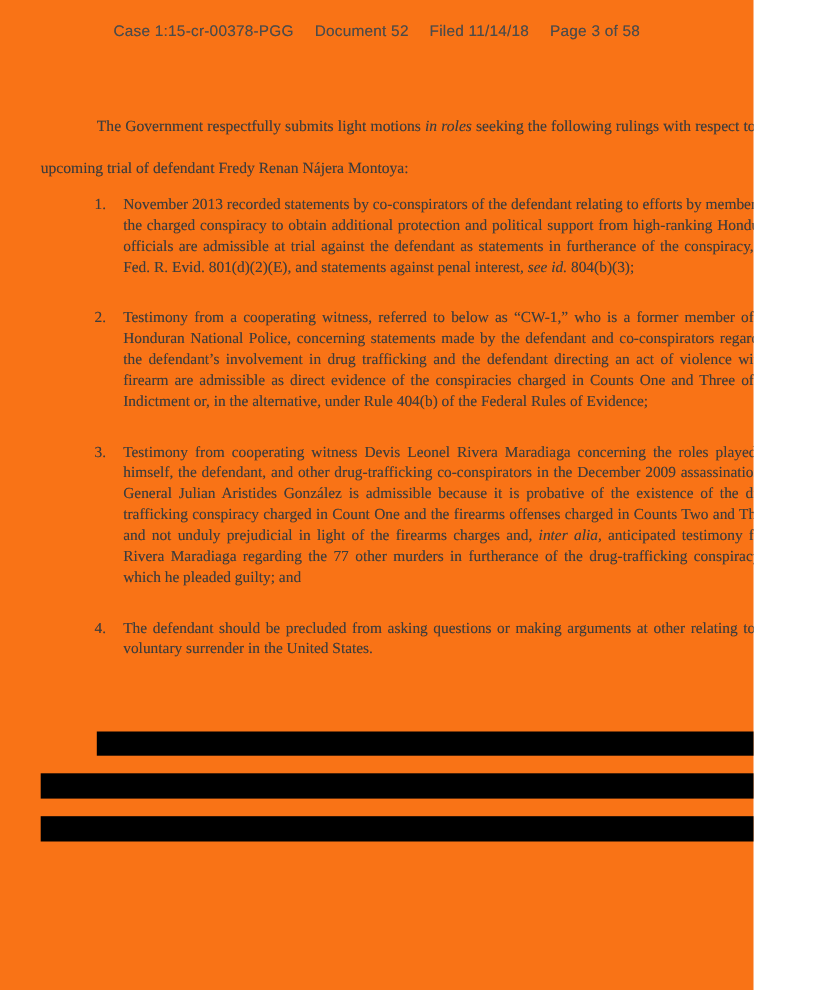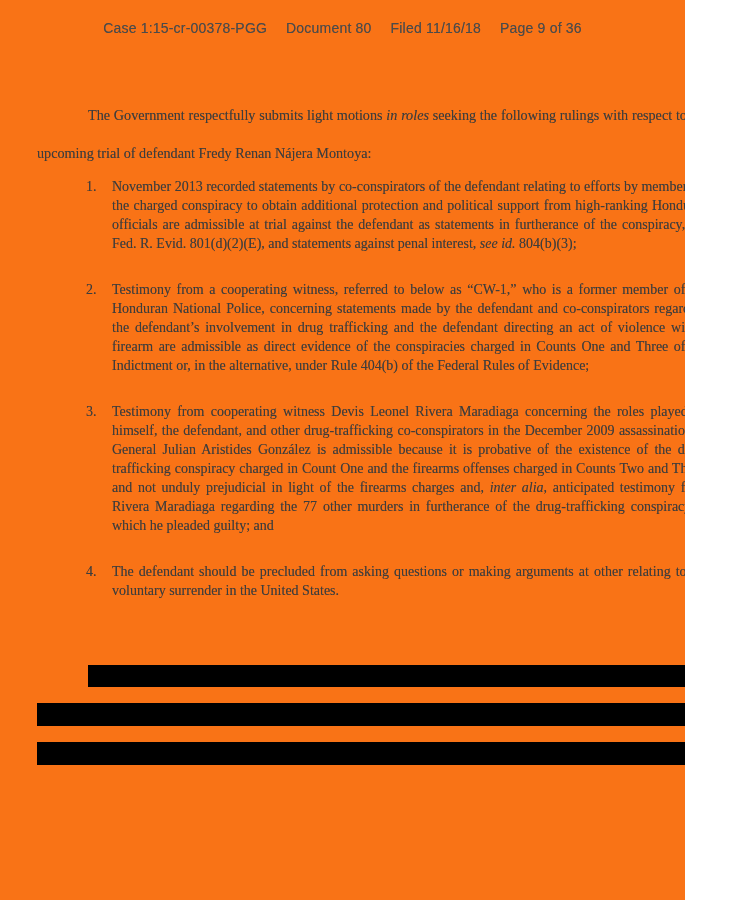--- a/index.html
+++ b/index.html
@@ -62,23 +62,23 @@
   .bar2 { left: 37px; top: 703px; width: 661px; height: 23px; }
   .bar3 { left: 37px; top: 742px; width: 661px; height: 23px; }
 </style>
 </head>
 <body>
 
 <div class="page">
 
   <div class="stamp">
     <span>Case 1:15-cr-00378-PGG</span>
-    <span>Document 80</span>
-    <span>Filed 11/16/18</span>
-    <span>Page 9 of 36</span>
+    <span>Document 52</span>
+    <span>Filed 11/14/18</span>
+    <span>Page 3 of 58</span>
   </div>
 
   <p class="intro"><span>The Government respectfully submits light motions </span><i>in roles</i><span> seeking the following rulings with respect to the upcoming trial of defendant Fredy Renan Nájera Montoya:</span></p>
 
   <div class="motions">
     <div class="motion">
       <span class="num">1.</span>
       <span class="txt"><span>November 2013 recorded statements by co-conspirators of the defendant relating to efforts by members of the charged conspiracy to obtain additional protection and political support from high-ranking Honduran officials are admissible at trial against the defendant as statements in furtherance of the conspiracy, </span><i>see</i><span> Fed. R. Evid. 801(d)(2)(E), and statements against penal interest, </span><i>see id.</i><span> 804(b)(3);</span></span>
     </div>
     <div class="motion">

